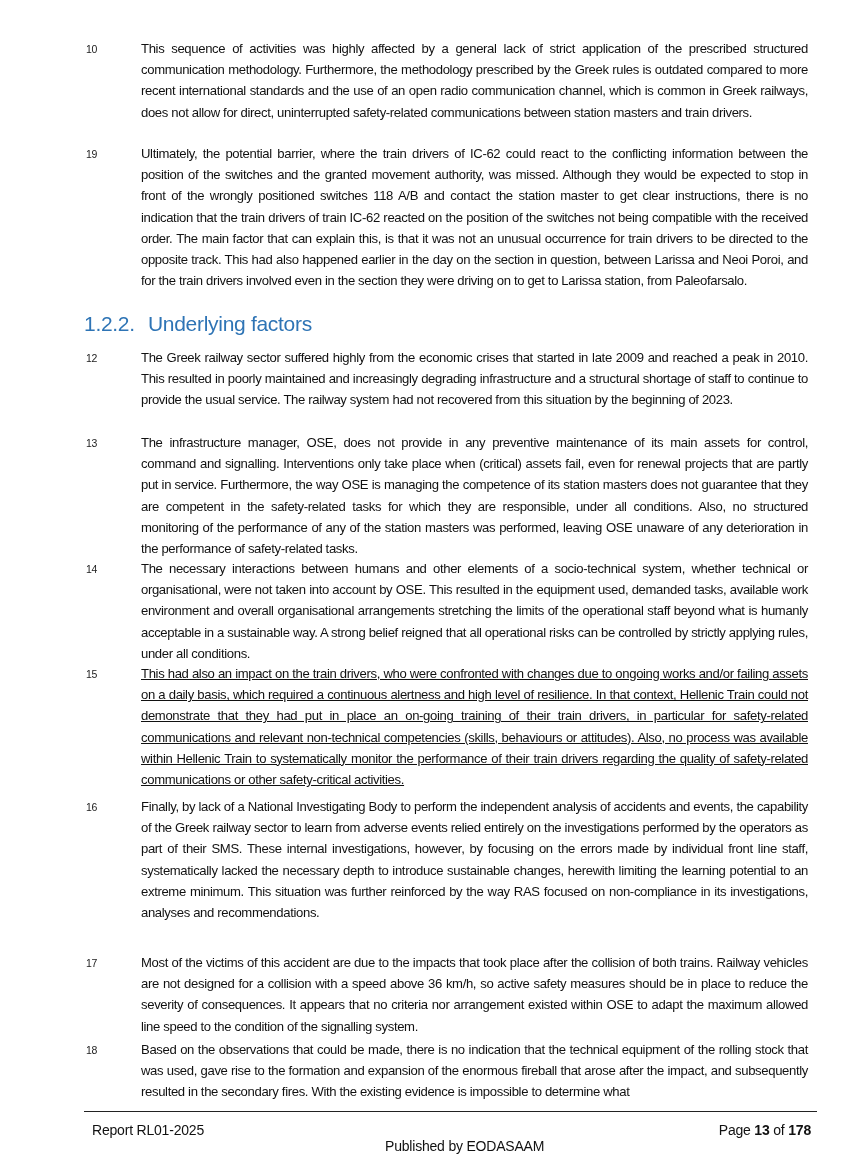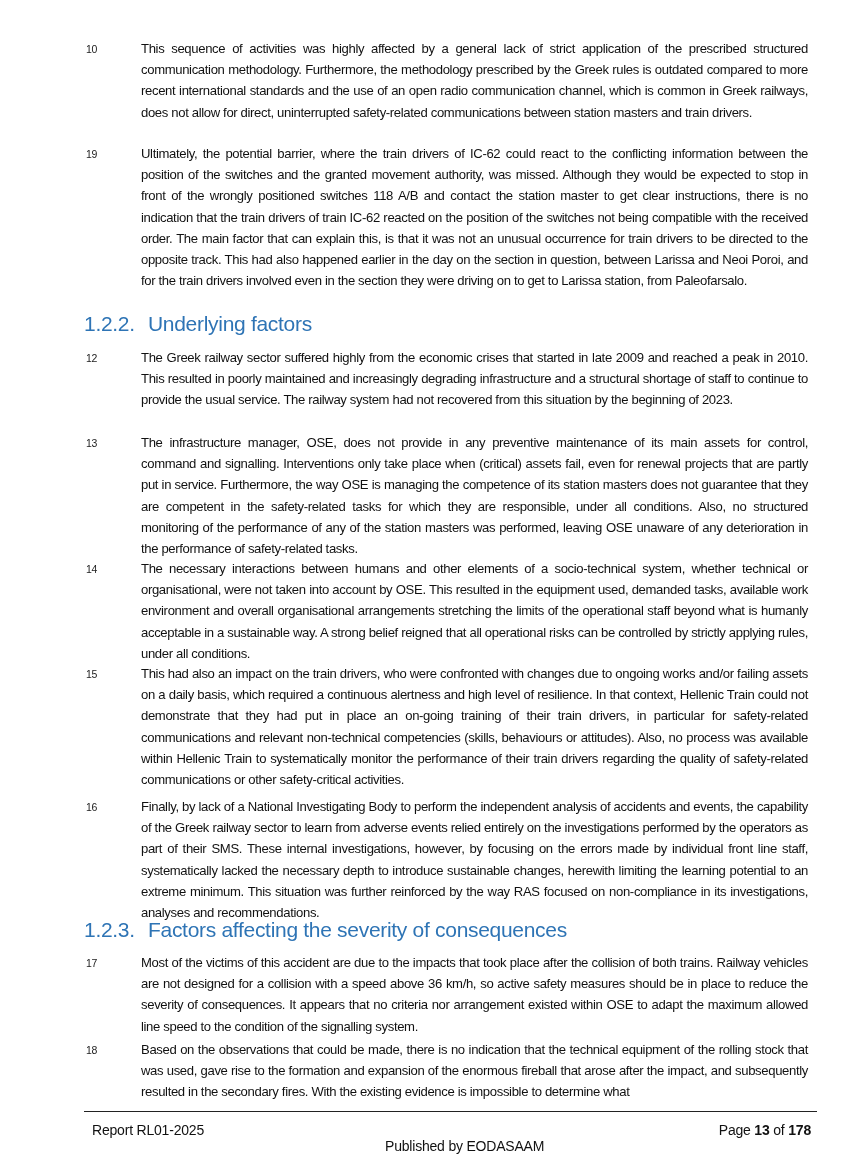--- a/index.html
+++ b/index.html
@@ -62,33 +62,30 @@
   <div class="para" style="top:432px;">
     <span class="num">13</span>
     <span class="text">The infrastructure manager, OSE, does not provide in any preventive maintenance of its main assets for control, command and signalling. Interventions only take place when (critical) assets fail, even for renewal projects that are partly put in service. Furthermore, the way OSE is managing the competence of its station masters does not guarantee that they are competent in the safety-related tasks for which they are responsible, under all conditions. Also, no structured monitoring of the performance of any of the station masters was performed, leaving OSE unaware of any deterioration in the performance of safety-related tasks.</span>
   </div>
 
   <div class="para" style="top:558px;">
     <span class="num">14</span>
     <span class="text">The necessary interactions between humans and other elements of a socio-technical system, whether technical or organisational, were not taken into account by OSE. This resulted in the equipment used, demanded tasks, available work environment and overall organisational arrangements stretching the limits of the operational staff beyond what is humanly acceptable in a sustainable way. A strong belief reigned that all operational risks can be controlled by strictly applying rules, under all conditions.</span>
   </div>
 
-  <div class="para" style="top:663px;">
+  <div class="para" style="top:663px;text-decoration:underline;">
     <span class="num">15</span>
     <span class="text">This had also an impact on the train drivers, who were confronted with changes due to ongoing works and/or failing assets on a daily basis, which required a continuous alertness and high level of resilience. In that context, Hellenic Train could not demonstrate that they had put in place an on-going training of their train drivers, in particular for safety-related communications and relevant non-technical competencies (skills, behaviours or attitudes). Also, no process was available within Hellenic Train to systematically monitor the performance of their train drivers regarding the quality of safety-related communications or other safety-critical activities.</span>
   </div>
 
   <div class="para" style="top:796px;">
     <span class="num">16</span>
     <span class="text">Finally, by lack of a National Investigating Body to perform the independent analysis of accidents and events, the capability of the Greek railway sector to learn from adverse events relied entirely on the investigations performed by the operators as part of their SMS. These internal investigations, however, by focusing on the errors made by individual front line staff, systematically lacked the necessary depth to introduce sustainable changes, herewith limiting the learning potential to an extreme minimum. This situation was further reinforced by the way RAS focused on non-compliance in its investigations, analyses and recommendations.</span>
   </div>
 
-  <h2 class="heading" style="top:918px;">
-    <span class="hnum">1.2.3.</span><span>Factors affecting the severity of consequences</span>
-  </h2>
 
   <div class="para" style="top:952px;">
     <span class="num">17</span>
     <span class="text">Most of the victims of this accident are due to the impacts that took place after the collision of both trains. Railway vehicles are not designed for a collision with a speed above 36 km/h, so active safety measures should be in place to reduce the severity of consequences. It appears that no criteria nor arrangement existed within OSE to adapt the maximum allowed line speed to the condition of the signalling system.</span>
   </div>
 
   <div class="para" style="top:1039px;">
     <span class="num">18</span>
     <span class="text">Based on the observations that could be made, there is no indication that the technical equipment of the rolling stock that was used, gave rise to the formation and expansion of the enormous fireball that arose after the impact, and subsequently resulted in the secondary fires. With the existing evidence is impossible to determine what</span>
   </div>

